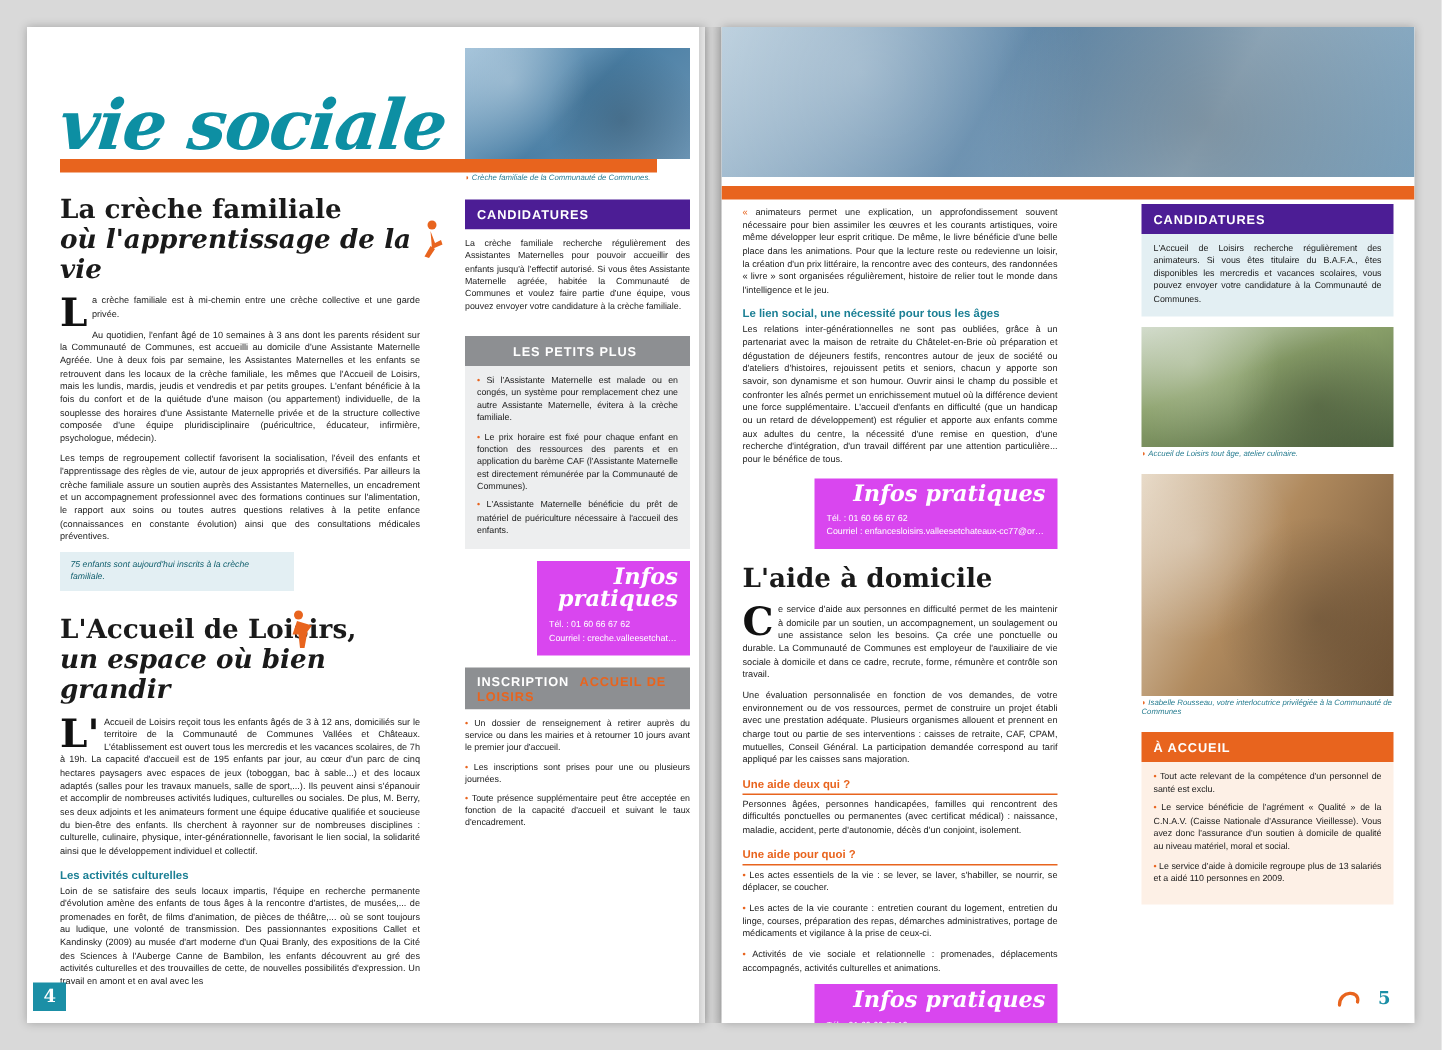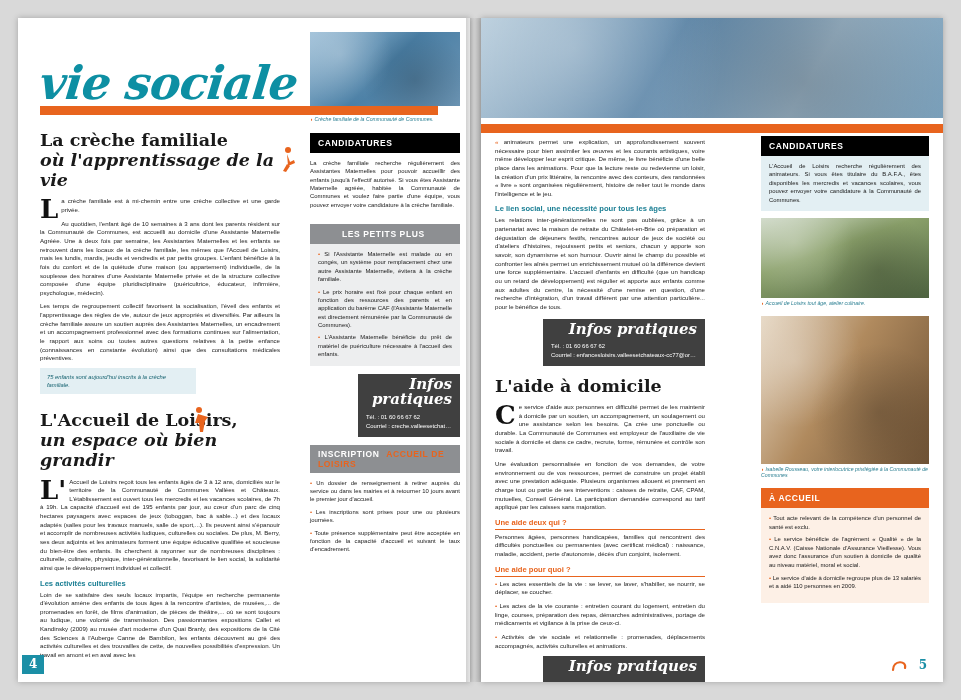--- a/index.html
+++ b/index.html
@@ -137,21 +137,21 @@
   .sub-head.under {
     border-bottom: 1px solid #e8641e;
     padding-bottom: 2px;
   }
 
   
   .col { position: absolute; }
 
   
   .band {
-    background: #000000;
+    background: #4c1d95;
     color: #ffffff;
     font-size: 8.5px;
     font-weight: bold;
     letter-spacing: 0.6px;
     padding: 5px 8px;
     box-sizing: border-box;
   }
   .band.grey { background: #8d8f92; padding-left: 32px; }
   .band.orange { background: #e8641e; }
   .band-body {
@@ -164,21 +164,21 @@
     line-height: 1.42;
     color: #1a1a1a;
     margin: 0 0 4px 0;
     text-align: justify;
   }
   .band-body p:last-child { margin-bottom: 0; }
   .band-body.grey-body { background: #edeeef; }
   .band-body.white-body { background: #ffffff; padding-left: 0; padding-right: 0; }
 
   .infos {
-    background: #404040;
+    background: #d946ef;
     color: #fff;
     box-sizing: border-box;
     margin-left: 48px;
   }
   .infos-title {
     font-family: "DejaVu Serif", serif;
     font-style: italic;
     font-weight: bold;
     font-size: 15px;
     text-align: right;

